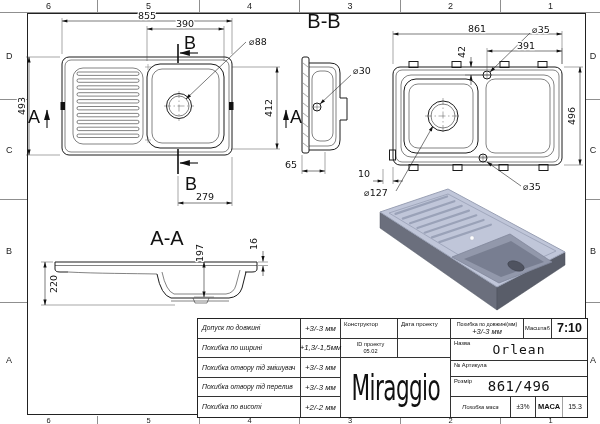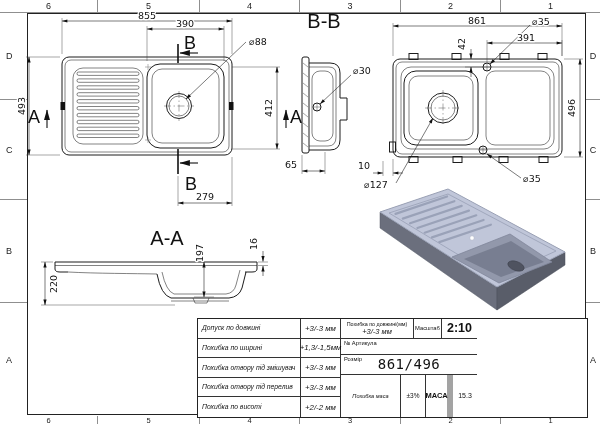--- a/index.html
+++ b/index.html
@@ -58,21 +58,21 @@
     font-size:5.8px;box-sizing:border-box;}
   .tr-scale-v{flex:1;display:flex;align-items:center;justify-content:center;font-size:12.5px;font-weight:bold;}
   .tr-row{position:relative;border-bottom:1px solid #333;display:flex;align-items:center;
     justify-content:center;box-sizing:border-box;}
   .cell-label{position:absolute;left:3px;top:1.5px;font-size:5.8px;}
   .mono-val{font-family:"DejaVu Sans Mono",monospace;}
   .tr-row5{flex:1;display:flex;box-sizing:border-box;}
   .tr-row5>div{display:flex;align-items:center;justify-content:center;box-sizing:border-box;}
   .c-mt{width:60px;border-right:1px solid #333;font-size:5.6px;font-style:italic;}
   .c-pv{width:25px;border-right:1px solid #333;font-size:6.5px;}
-  .c-ml{width:27px;border-right:6px solid #a3a3a3;font-size:7.5px;font-weight:bold;}
+  .c-ml{width:27px;border-right:1px solid #a3a3a3;font-size:7.5px;font-weight:bold;}
   .c-mv{flex:1;font-size:7px;}
 </style>
 </head>
 <body>
 
 <div id="sheet">
 
   <div class="band" id="band-top">
     <div class="bcell" style="width:98px">6</div>
     <div class="bcell" style="width:102px">5</div>
@@ -216,21 +216,21 @@
     </g>
     <g>
       <line class="ext" x1="19" y1="142" x2="19" y2="161"></line>
           <line class="ext" x1="42" y1="139" x2="42" y2="161"></line>
       <line class="dim" x1="19" y1="158" x2="42" y2="158" marker-start="url(#a2)" marker-end="url(#a2)"></line>
       <text class="dtx" x="8" y="155" text-anchor="middle">65</text>
     </g>
   </svg>
   </div>
 
-  <div class="view" style="left:340px;top:13px;width:246px;height:200px">
+  <div class="view" style="left:340px;top:21px;width:246px;height:200px">
   <svg width="246" height="200" viewBox="0 0 246 200">
     <defs>
           <marker id="a3" viewBox="0 0 10 7" refX="9.5" refY="3.5" markerWidth="10" markerHeight="7" orient="auto-start-reverse">
             <path d="M0.5,0.8 L10,3.5 L0.5,6.2 Z" fill="#111"></path>
           </marker>
         </defs>
     <g>
       <rect class="ln" x="53" y="46" width="169" height="98" rx="7"></rect>
       <rect class="ln2" x="56" y="49" width="163" height="92" rx="6"></rect>
       <rect class="ln2" x="61" y="54" width="153" height="82" rx="10"></rect>
@@ -377,28 +377,48 @@
       <div class="tcv">+3/-3 мм</div>
       <div class="tcl">Похибка по ширині</div>
       <div class="tcv">+1,3/-1,5мм</div>
       <div class="tcl">Похибка отвору під змішувач</div>
       <div class="tcv">+3/-3 мм</div>
       <div class="tcl">Похибка отвору під перелив</div>
       <div class="tcv">+3/-3 мм</div>
       <div class="tcl" style="border-bottom:none">Похибка по висоті</div>
       <div class="tcv" style="border-bottom:none">+2/-2 мм</div>
     </div>
+    <div class="tb-mid">
+      <div class="tm-row">
+        <div class="tm-a">Конструктор</div>
+        <div class="tm-b">Дата проекту</div>
+      </div>
+      <div class="tm-row">
+        <div class="tm-a tm-id">
+          <span>ID проекту</span><br>
+          <span>05.02</span>
+        </div>
+        <div class="tm-b"></div>
+      </div>
+      <div class="tb-logo">
+        <span class="logo-text">Miraggio</span>
+      </div>
+    </div>
     <div class="tb-right">
       <div class="tr-row1">
         <div class="tr-lt">
           <span class="l1">Похибка по довжині(мм)</span>
           <span class="l2">+3/-3 мм</span>
         </div>
         <div class="tr-scale-l">Масштаб</div>
-        <div class="tr-scale-v">2:10</div>
+        <div class="tr-scale-v">7:10</div>
+      </div>
+      <div class="tr-row" style="height:22px">
+        <span class="cell-label">Назва</span>
+        <span class="mono-val" style="font-size:13px;letter-spacing:1px">Orlean</span>
       </div>
       <div class="tr-row" style="height:16px">
         <span class="cell-label">№ Артикула</span>
       </div>
       <div class="tr-row" style="height:20px">
         <span class="cell-label">Розмір</span>
         <span class="mono-val" style="font-size:14px;letter-spacing:.5px">861/496</span>
       </div>
       <div class="tr-row5">
         <div class="c-mt">Похибка маса</div>

